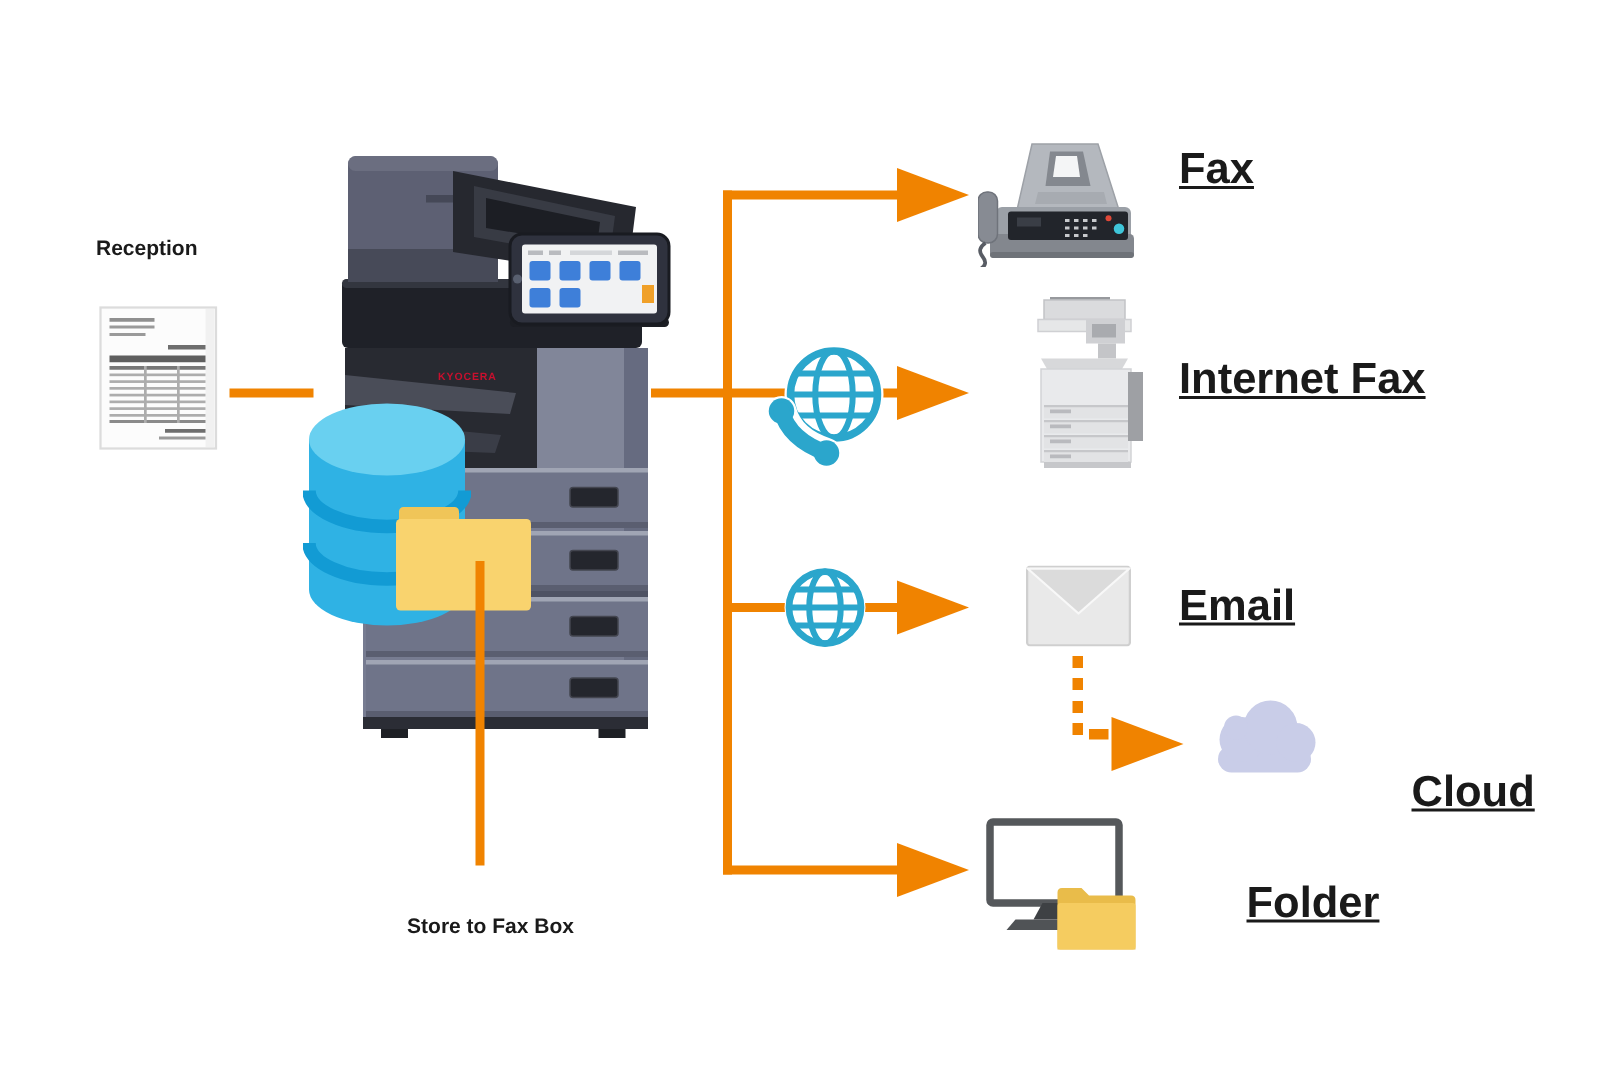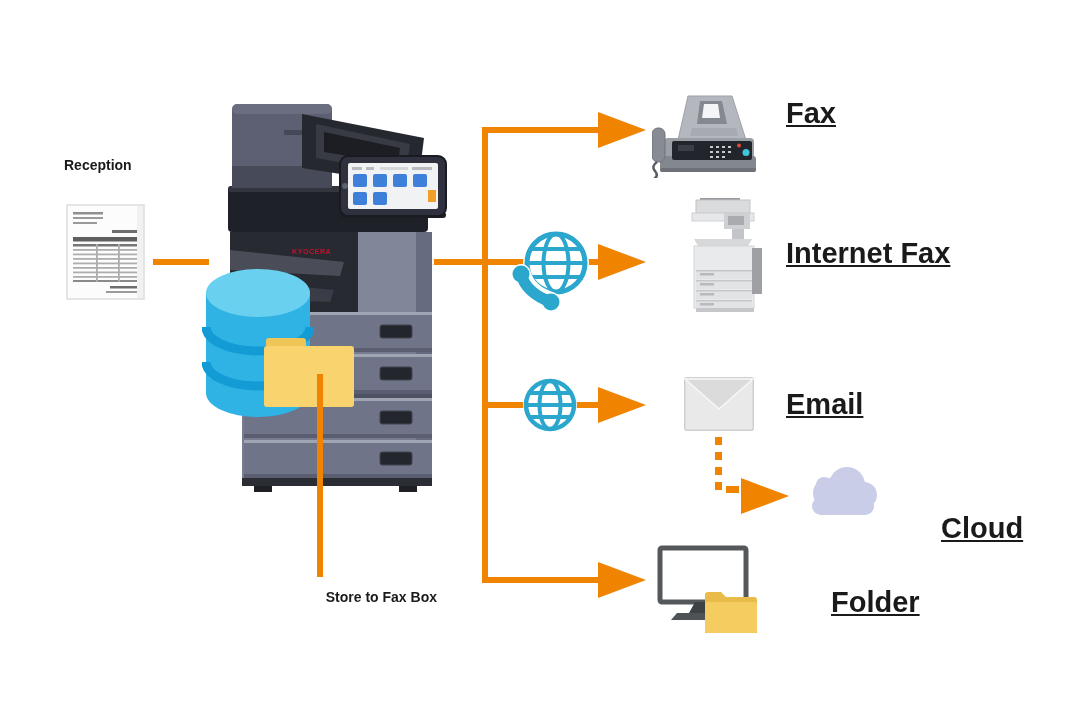--- a/index.html
+++ b/index.html
@@ -18,21 +18,21 @@
     border-top:18px solid transparent;border-bottom:18px solid transparent;
     border-left:48px solid #F08300;
   }
   .lbl{position:absolute;font-weight:700;color:#1a1a1a;white-space:nowrap;}
   .lbl-small{font-size:14px;}
   .lbl-big{font-size:29px;text-decoration:underline;}
   .brand{
     position:absolute;left:292px;top:248px;font-size:7px;font-weight:700;
     color:#C8102E;letter-spacing:.6px;z-index:6;
   }
-  .center{text-align:right;}
+  .center{text-align:center;margin-top:20px;}
   svg{display:block;}
 </style>
 </head>
 <body>
 
 <div class="stage">
 
   <div class="line" style="left:153px;top:259px;width:56px;height:6px;"></div>
   <div class="line" style="left:434px;top:259px;width:164px;height:6px;"></div>
   <div class="line" style="left:482px;top:127px;width:6px;height:456px;"></div>

